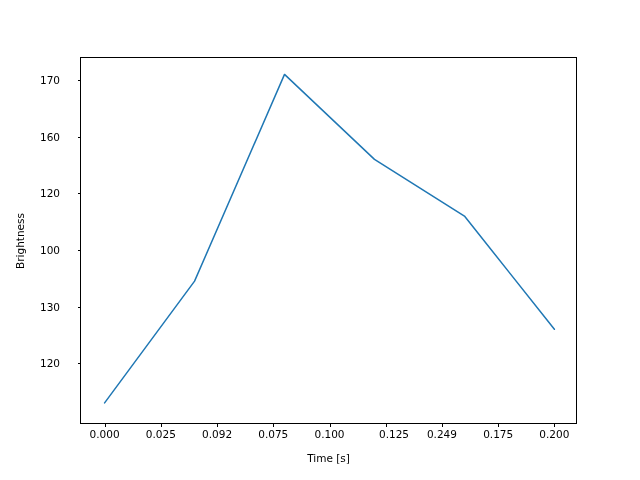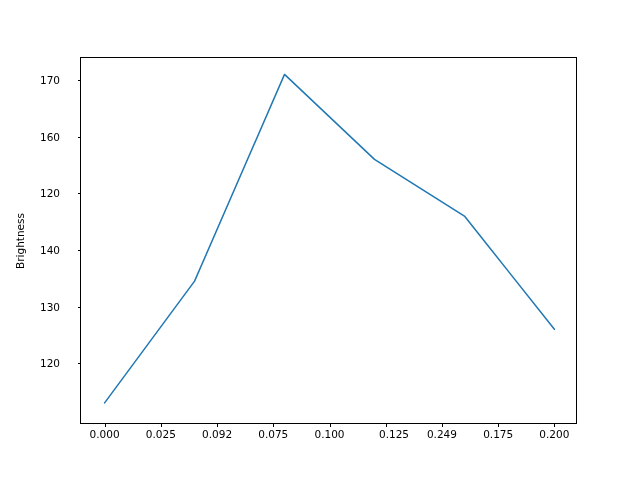--- a/index.html
+++ b/index.html
@@ -118,21 +118,21 @@
 
   <div id="axes">
     <svg id="plot-svg" viewBox="0 0 497 367" preserveAspectRatio="none">
       <polyline id="data-line" fill="none" stroke="#1f77b4" stroke-width="1.5" stroke-linejoin="round" stroke-linecap="round" points="23.61,344.91 113.57,223.15 203.52,16.42 293.48,101.38 383.43,158.01 473.39,271.29"></polyline>
     </svg>
   <div class="ytick-mark" style="top: 305.267px;"></div>
       <div class="ytick-label" style="top: 305.267px;">120</div>
       <div class="ytick-mark" style="top: 248.631px;"></div>
       <div class="ytick-label" style="top: 248.631px;">130</div>
       <div class="ytick-mark" style="top: 191.995px;"></div>
-      <div class="ytick-label" style="top: 191.995px;">140</div>
+      <div class="ytick-label" style="top: 191.995px;">100</div>
       <div class="ytick-mark" style="top: 135.36px;"></div>
       <div class="ytick-label" style="top: 135.36px;">120</div>
       <div class="ytick-mark" style="top: 78.7238px;"></div>
       <div class="ytick-label" style="top: 78.7238px;">160</div>
       <div class="ytick-mark" style="top: 22.088px;"></div>
       <div class="ytick-label" style="top: 22.088px;">170</div>
       <div class="xtick-mark" style="left: 23.6131px;"></div>
       <div class="xtick-label" style="left: 23.6131px;">0.000</div>
       <div class="xtick-mark" style="left: 79.8348px;"></div>
       <div class="xtick-label" style="left: 79.8348px;">0.025</div>
@@ -145,17 +145,18 @@
       <div class="xtick-mark" style="left: 304.722px;"></div>
       <div class="xtick-label" style="left: 313px;">0.125</div>
       <div class="xtick-mark" style="left: 360.943px;"></div>
       <div class="xtick-label" style="left: 360.943px;">0.249</div>
       <div class="xtick-mark" style="left: 417.165px;"></div>
       <div class="xtick-label" style="left: 417.165px;">0.175</div>
       <div class="xtick-mark" style="left: 473.387px;"></div>
       <div class="xtick-label" style="left: 473.387px;">0.200</div>
     </div>
 
+  <div id="xlabel">Time [s]</div>
   <div id="ylabel">
       <span>Brightness</span>
     </div>
 
 </div>
 
 </body></html>

